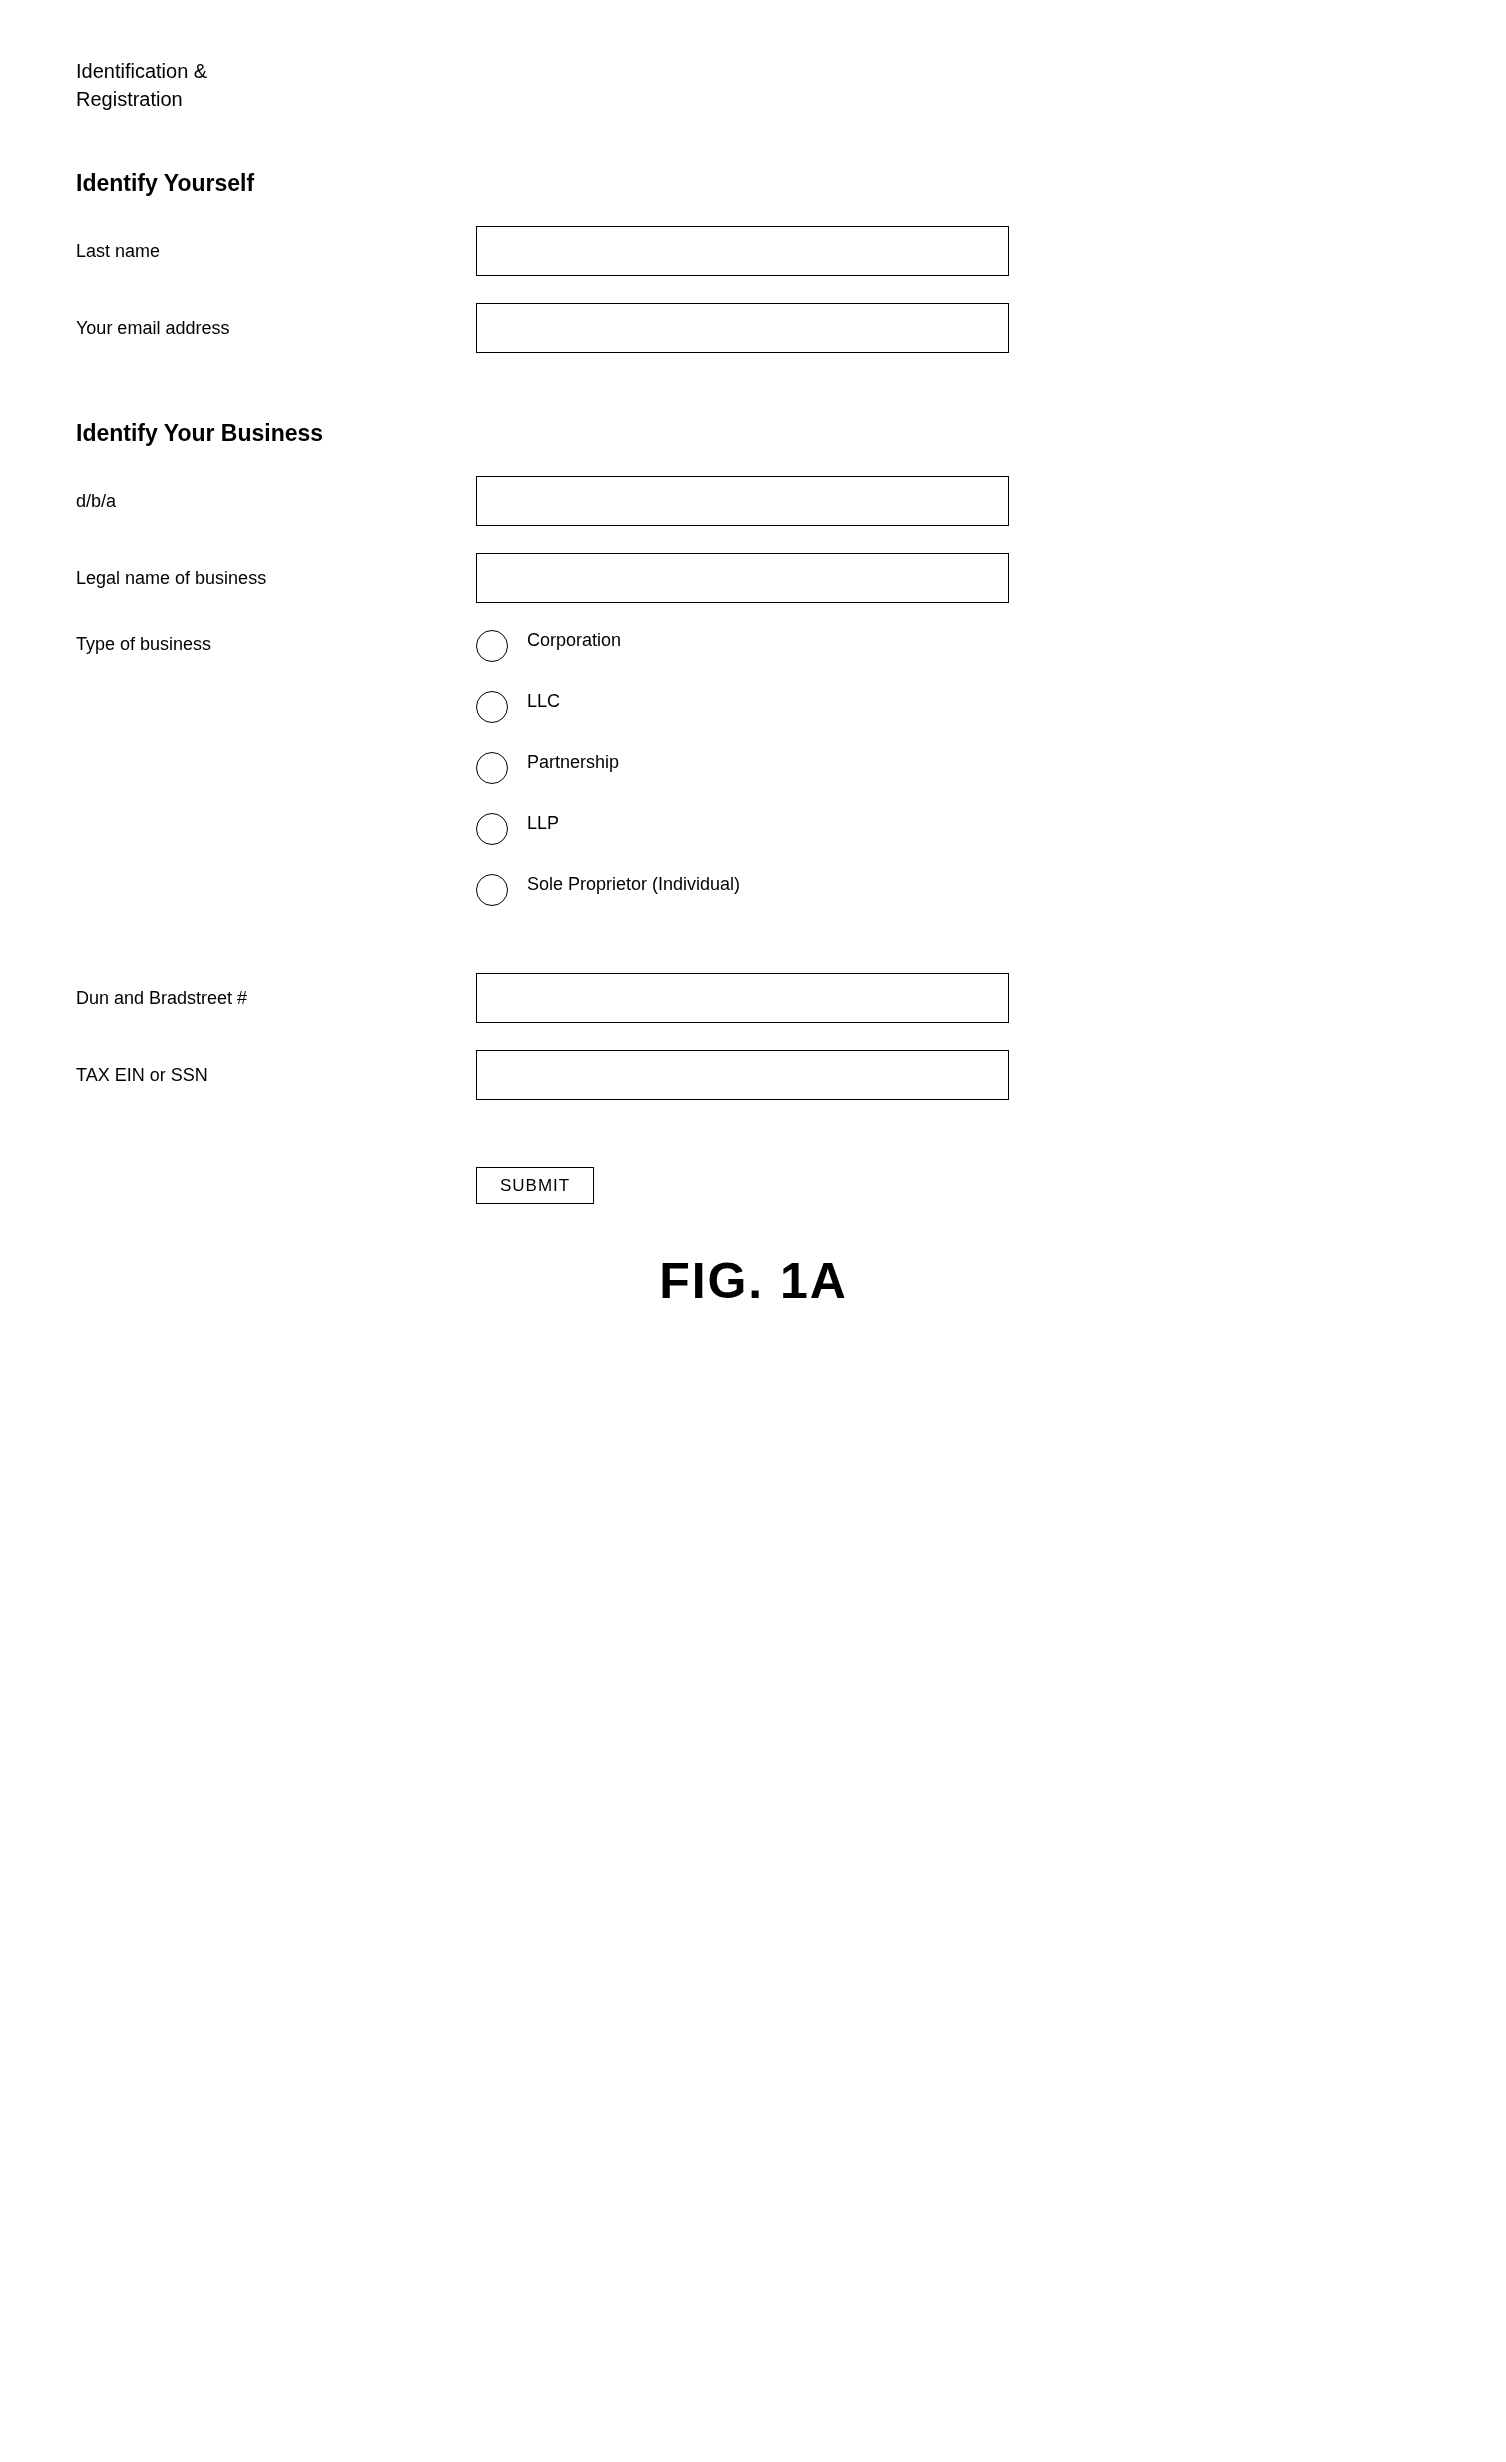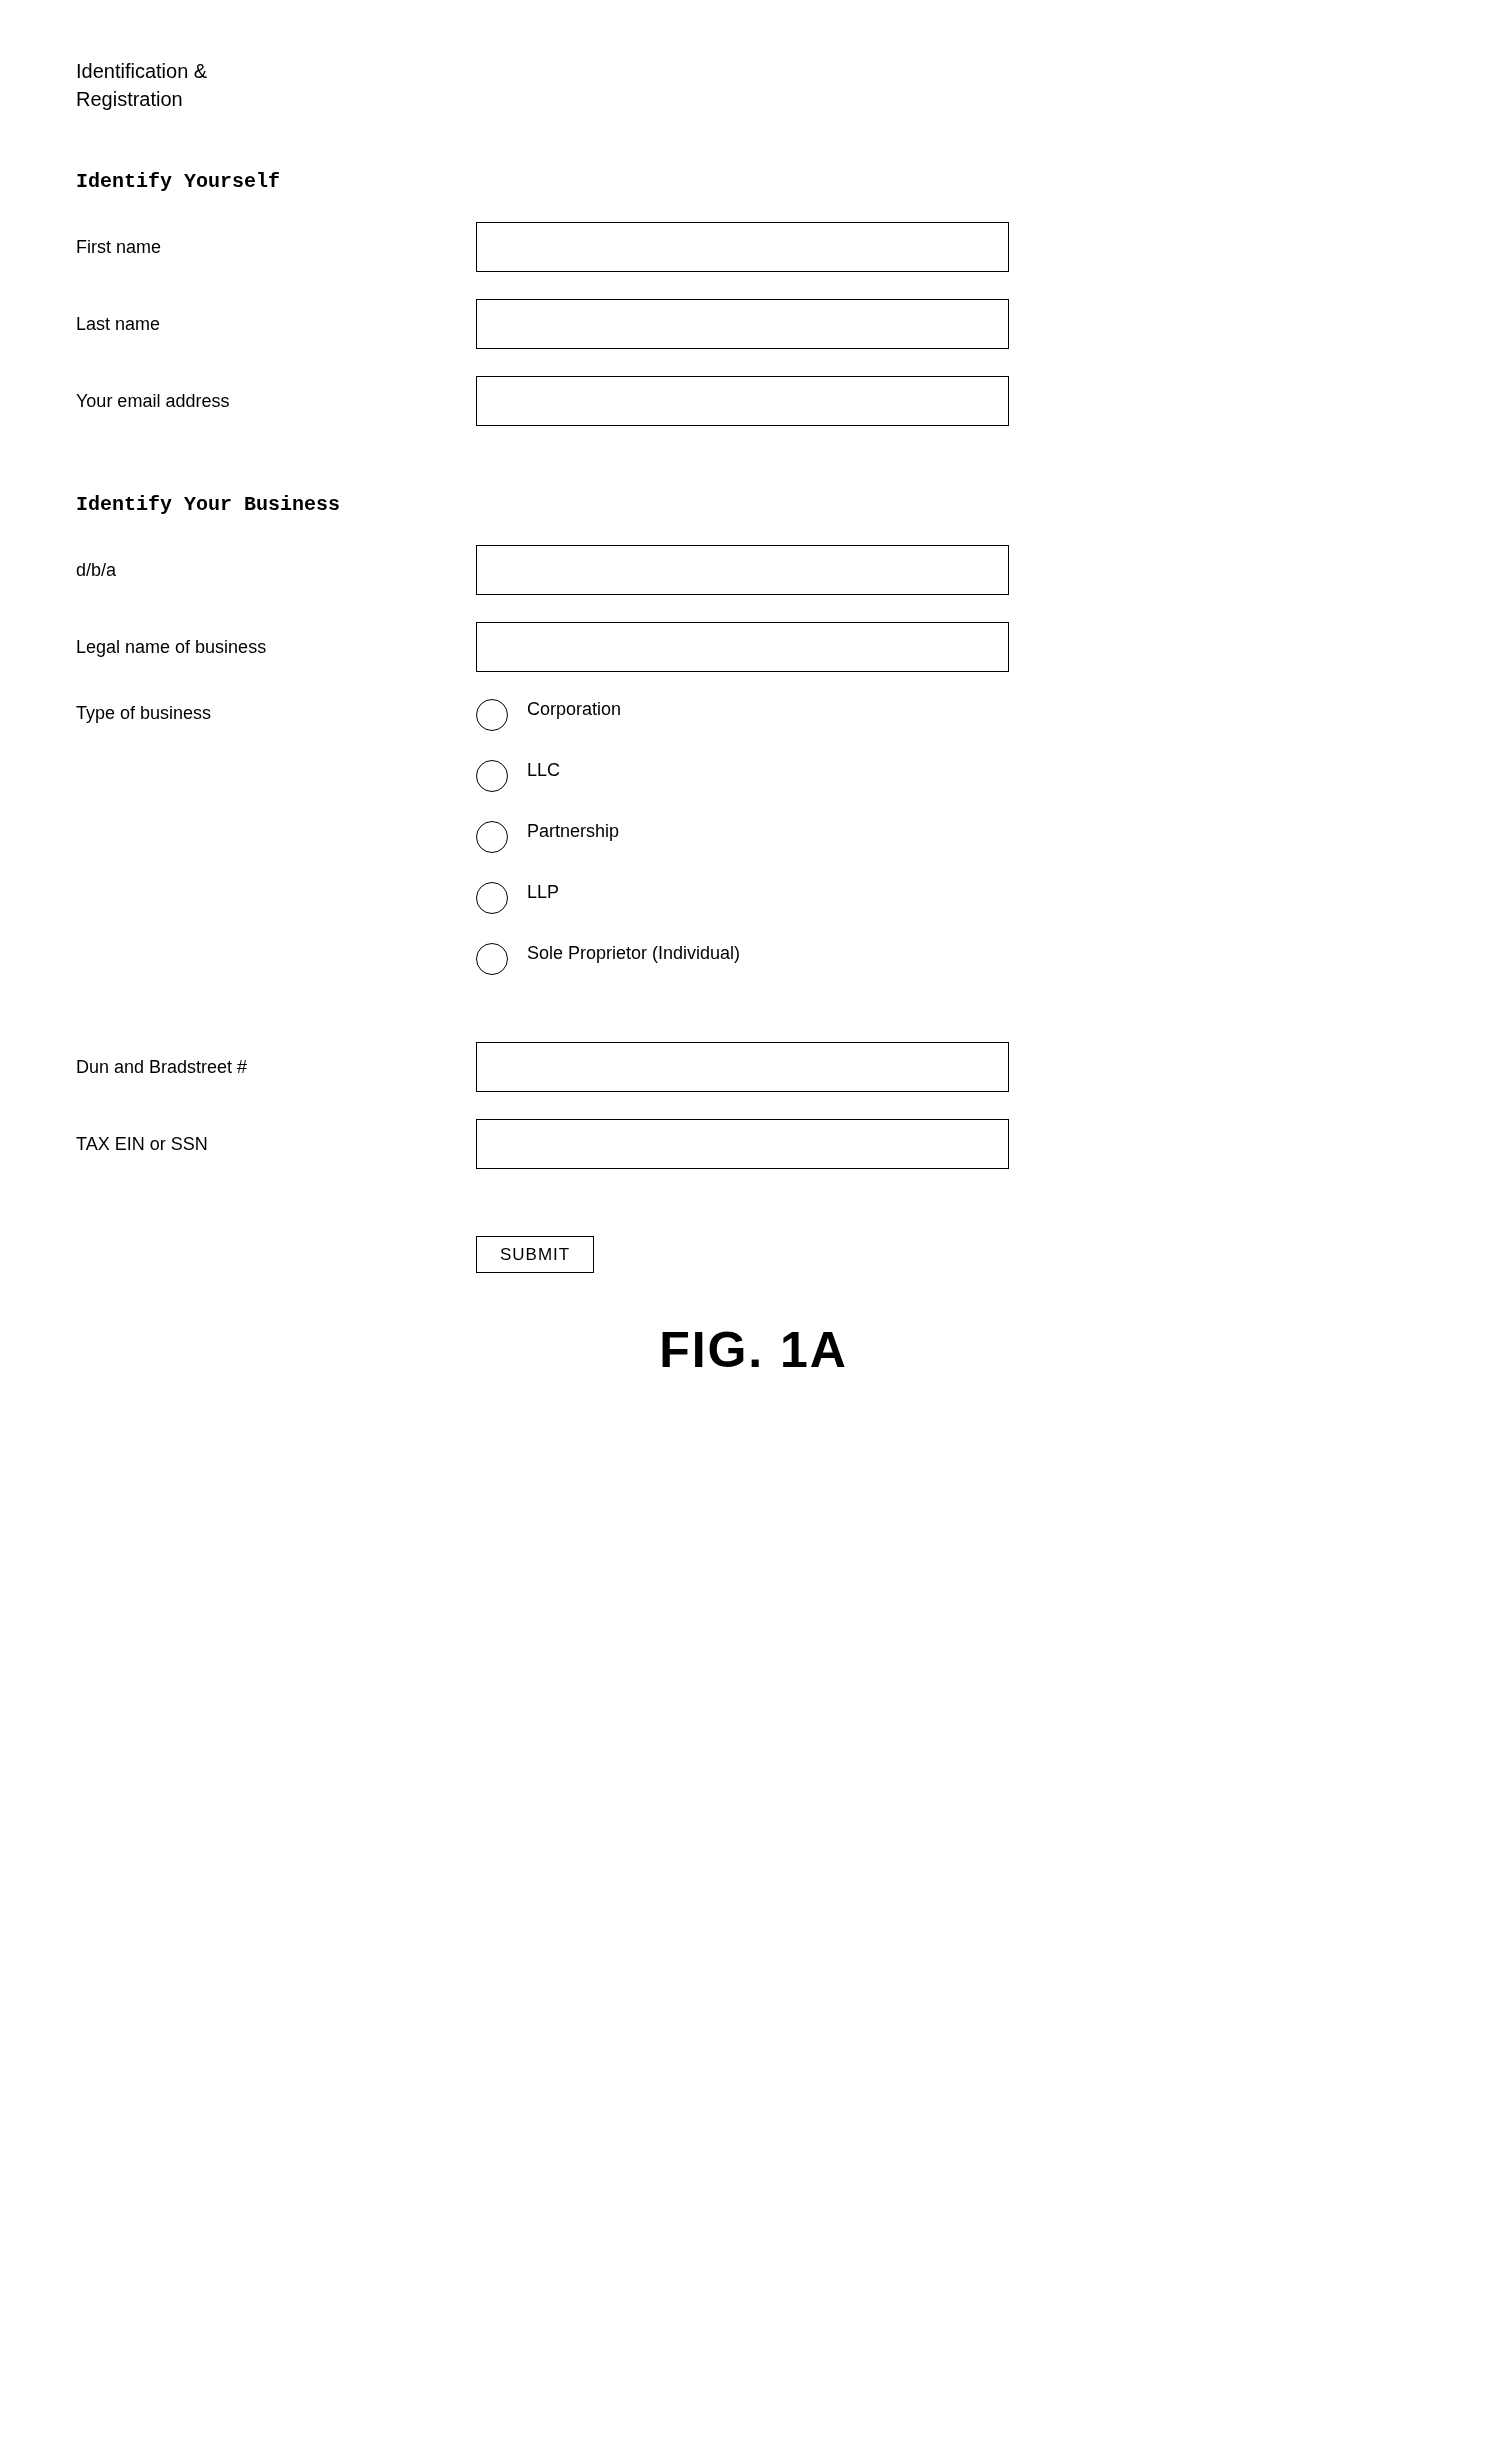--- a/index.html
+++ b/index.html
@@ -19,23 +19,22 @@
     }
 
     .page-header {
       font-size: 20px;
       line-height: 1.4;
       margin-bottom: 57px;
     }
 
     .section-title {
       font-weight: bold;
-      font-size: 20px;
+      font-size: 23px;
       margin-bottom: 29px;
-      font-family: Liberation Mono, monospace;
     }
 
     .form-section {
       margin-bottom: 67px;
     }
 
     .form-row {
       display: flex;
       align-items: center;
       margin-bottom: 27px;
@@ -125,24 +124,20 @@
 <body>
 
 <div class="page-header">
   <span>Identification &amp;</span><br>
   <span>Registration</span>
 </div>
 
 <div class="form-section">
   <div class="section-title">Identify Yourself</div>
 
-  <div class="form-row">
-    <div class="form-label">First name</div>
-    <input class="form-input" type="text" style="">
-  </div>
 
   <div class="form-row">
     <div class="form-label">Last name</div>
     <input class="form-input" type="text" style="">
   </div>
 
   <div class="form-row">
     <div class="form-label">Your email address</div>
     <input class="form-input" type="email" style="">
   </div>

